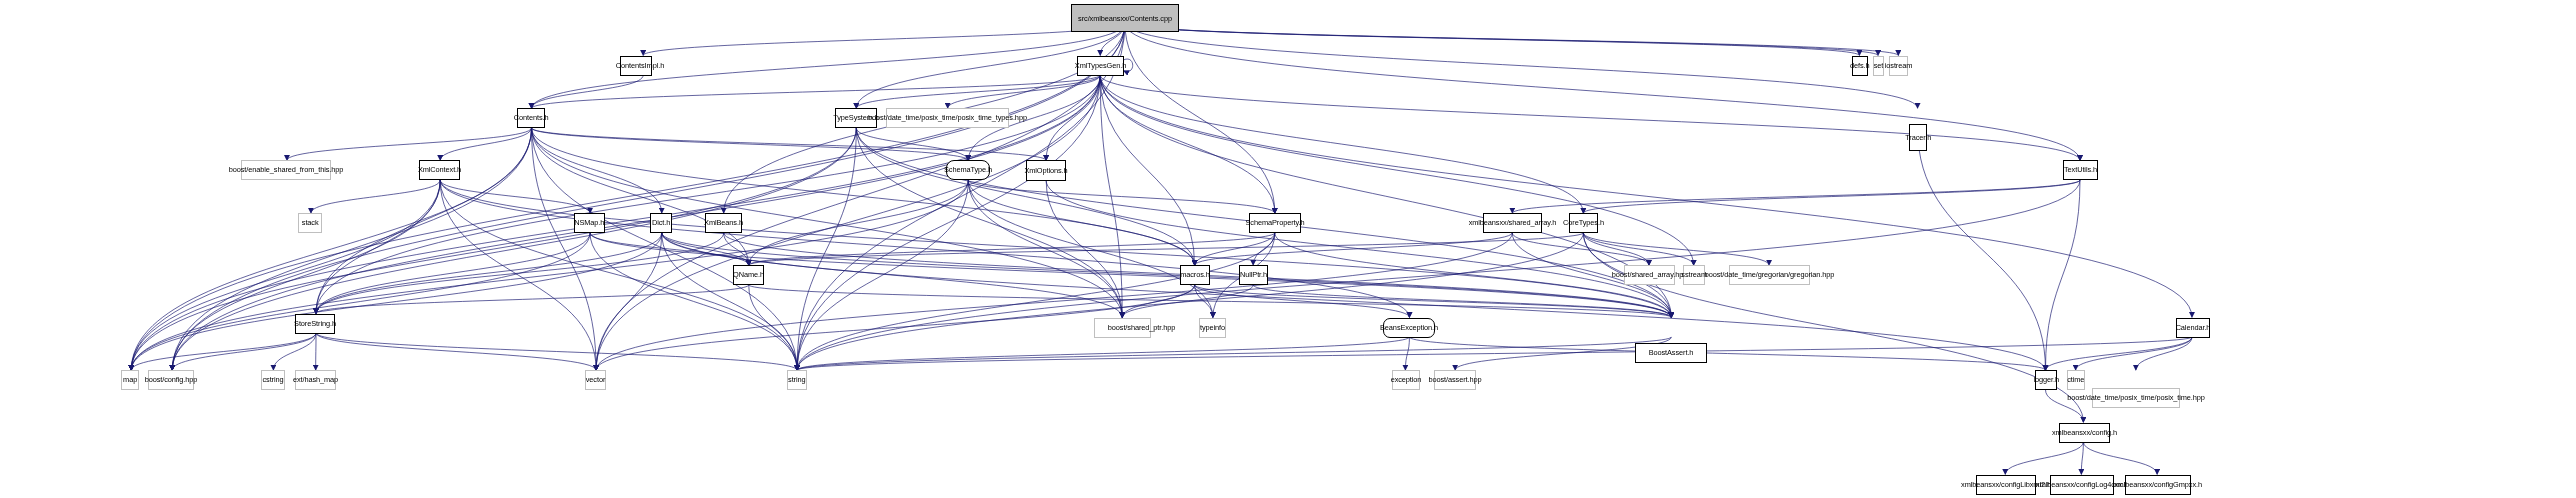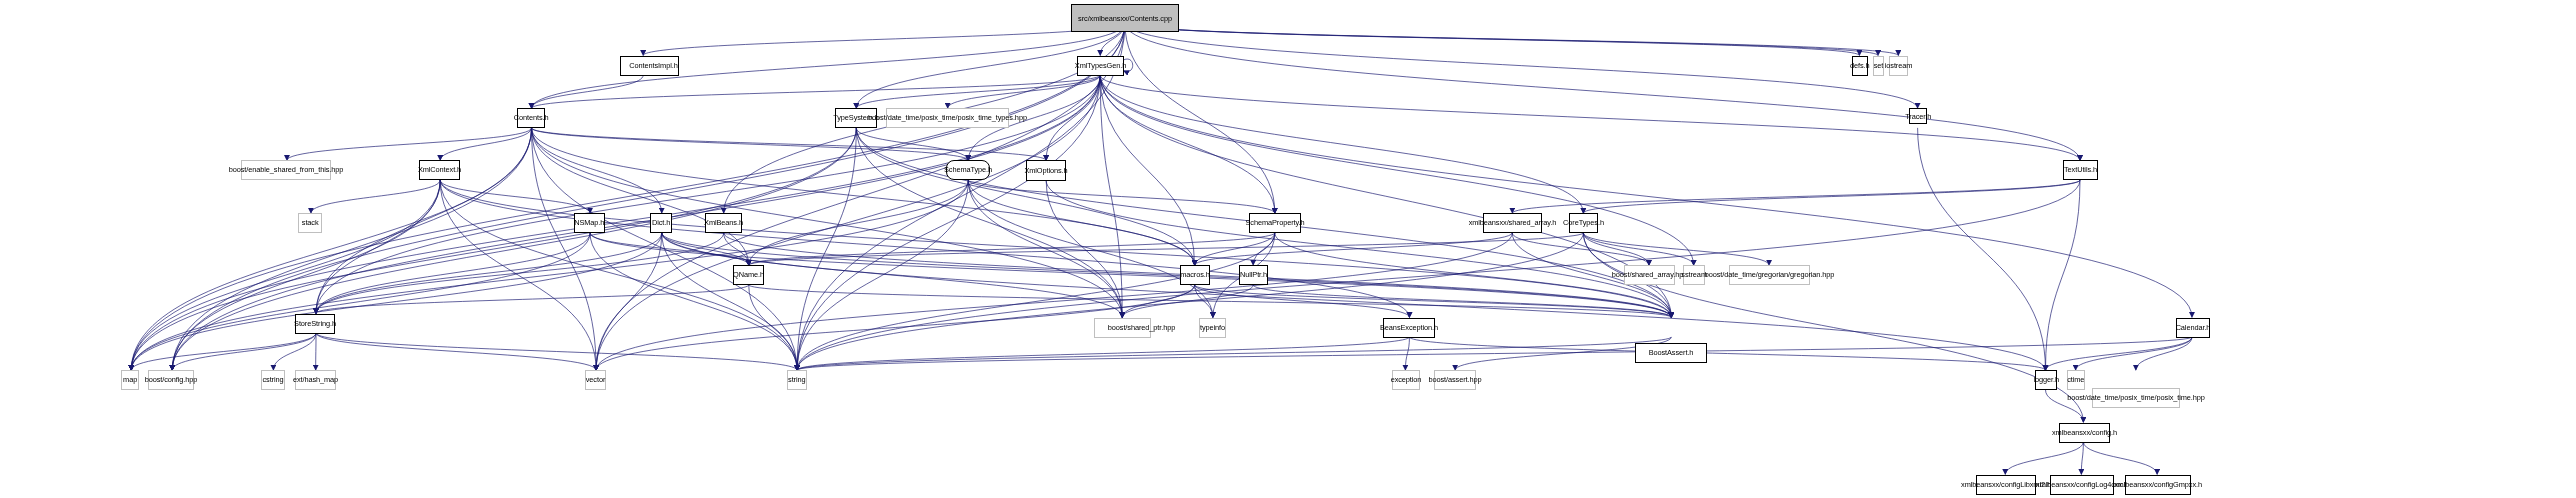--- a/index.html
+++ b/index.html
@@ -159,26 +159,26 @@
       <path d="M2081.5,498 C2081.5,522.5 3021.5,522.5 3021.5,547" fill="none" stroke="#191970" stroke-width="1" marker-end="url(#arrow)"></path>
       <path d="M2468.5,498 C2468.5,522.5 2149,522.5 2149,547" fill="none" stroke="#191970" stroke-width="1" marker-end="url(#arrow)"></path>
       <path d="M2468.5,498 C2468.5,522.5 1176.5,522.5 1176.5,547" fill="none" stroke="#191970" stroke-width="1" marker-end="url(#arrow)"></path>
       <path d="M3021.5,576 C3021.5,600 3077.5,600 3077.5,624" fill="none" stroke="#191970" stroke-width="1" marker-end="url(#arrow)"></path>
       <path d="M3077.5,653 C3077.5,677 2962,677 2962,701" fill="none" stroke="#191970" stroke-width="1" marker-end="url(#arrow)"></path>
       <path d="M3077.5,653 C3077.5,677 3074.5,677 3074.5,701" fill="none" stroke="#191970" stroke-width="1" marker-end="url(#arrow)"></path>
       <path d="M3077.5,653 C3077.5,677 3186.5,677 3186.5,701" fill="none" stroke="#191970" stroke-width="1" marker-end="url(#arrow)"></path>
     </svg>
 
   <div class="node root" style="left:1071px;top:4.1px;width:108px;height:28px;">src/xmlbeansxx/Contents.cpp</div>
-  <div class="node internal" style="left:620px;top:56px;width:59px;height:19.6px;padding-left:8px;">ContentsImpl.h</div>
+  <div class="node internal" style="left:620px;top:56px;width:32px;height:19.6px;padding-left:8px;">ContentsImpl.h</div>
   <div class="node internal" style="left:1077px;top:56px;width:47px;height:19.6px;">XmlTypesGen.h</div>
   <div class="node internal" style="left:1852px;top:56px;width:15.6px;height:19.6px;">defs.h</div>
   <div class="node external" style="left:1873px;top:56px;width:10.8px;height:19.6px;">set</div>
   <div class="node external" style="left:1889px;top:56px;width:19px;height:19.6px;">iostream</div>
-  <div class="node internal" style="left:1909px;top:108px;width:18.3px;height:16px;">Tracer.h</div>
+  <div class="node internal" style="left:1909px;top:124px;width:18.3px;height:27px;">Tracer.h</div>
   <div class="node internal" style="left:517px;top:108px;width:28.4px;height:19.6px;">Contents.h</div>
   <div class="node internal" style="left:835px;top:108px;width:42px;height:19.6px;">TypeSystem.h</div>
   <div class="node external" style="left:886px;top:108px;width:123px;height:19.6px;">boost/date_time/posix_time/posix_time_types.hpp</div>
   <div class="node external" style="left:241px;top:160px;width:90px;height:19.6px;">boost/enable_shared_from_this.hpp</div>
   <div class="node internal" style="left:419px;top:160px;width:41px;height:19.6px;">XmlContext.h</div>
   <div class="node internal" style="left:946px;top:160px;width:44px;height:19.6px;border-radius:8px;">SchemaType.h</div>
   <div class="node internal" style="left:1026px;top:160px;width:40px;height:21px;">XmlOptions.h</div>
   <div class="node internal" style="left:2063px;top:160px;width:35px;height:19.6px;">TextUtils.h</div>
   <div class="node external" style="left:298px;top:213px;width:24.4px;height:19.6px;">stack</div>
   <div class="node internal" style="left:574px;top:213px;width:30.5px;height:19.6px;">NSMap.h</div>
@@ -190,21 +190,21 @@
   <div class="node internal" style="left:733px;top:265px;width:31px;height:19.6px;">QName.h</div>
   <div class="node internal" style="left:1180px;top:265px;width:30px;height:19.6px;">macros.h</div>
   <div class="node internal" style="left:1239px;top:265px;width:29px;height:19.6px;">NullPtr.h</div>
   <div class="node external" style="left:1624px;top:265px;width:51px;height:19.6px;">boost/shared_array.hpp</div>
   <div class="node external" style="left:1683px;top:265px;width:22.3px;height:19.6px;">sstream</div>
   <div class="node external" style="left:1729px;top:265px;width:81px;height:19.6px;">boost/date_time/gregorian/gregorian.hpp</div>
   <div class="node internal" style="left:2176px;top:318px;width:34px;height:19.6px;">Calendar.h</div>
   <div class="node internal" style="left:295px;top:314px;width:40px;height:19.6px;">StoreString.h</div>
   <div class="node external" style="left:1094px;top:318px;width:57px;height:19.6px;padding-left:38px;">boost/shared_ptr.hpp</div>
   <div class="node external" style="left:1199px;top:318px;width:27px;height:19.6px;">typeinfo</div>
-  <div class="node internal" style="left:1383px;top:318px;width:52px;height:19.6px;">BeansException.h</div>
+  <div class="node internal" style="left:1383px;top:318px;width:52px;height:19.6px;border-radius:7px;">BeansException.h</div>
   <div class="node internal" style="left:1635px;top:318px;width:72px;height:19.6px;margin-top:25px;">BoostAssert.h</div>
   <div class="node external" style="left:121px;top:370px;width:18.3px;height:19.6px;">map</div>
   <div class="node external" style="left:148px;top:370px;width:46px;height:19.6px;">boost/config.hpp</div>
   <div class="node external" style="left:261px;top:370px;width:24px;height:19.6px;">cstring</div>
   <div class="node external" style="left:295px;top:370px;width:41px;height:19.6px;">ext/hash_map</div>
   <div class="node external" style="left:585px;top:370px;width:21px;height:19.6px;">vector</div>
   <div class="node external" style="left:787px;top:370px;width:19.6px;height:19.6px;">string</div>
   <div class="node external" style="left:1392px;top:370px;width:28px;height:19.6px;">exception</div>
   <div class="node external" style="left:1434px;top:370px;width:42px;height:19.6px;">boost/assert.hpp</div>
   <div class="node internal" style="left:2035px;top:370px;width:22.3px;height:19.6px;">logger.h</div>

